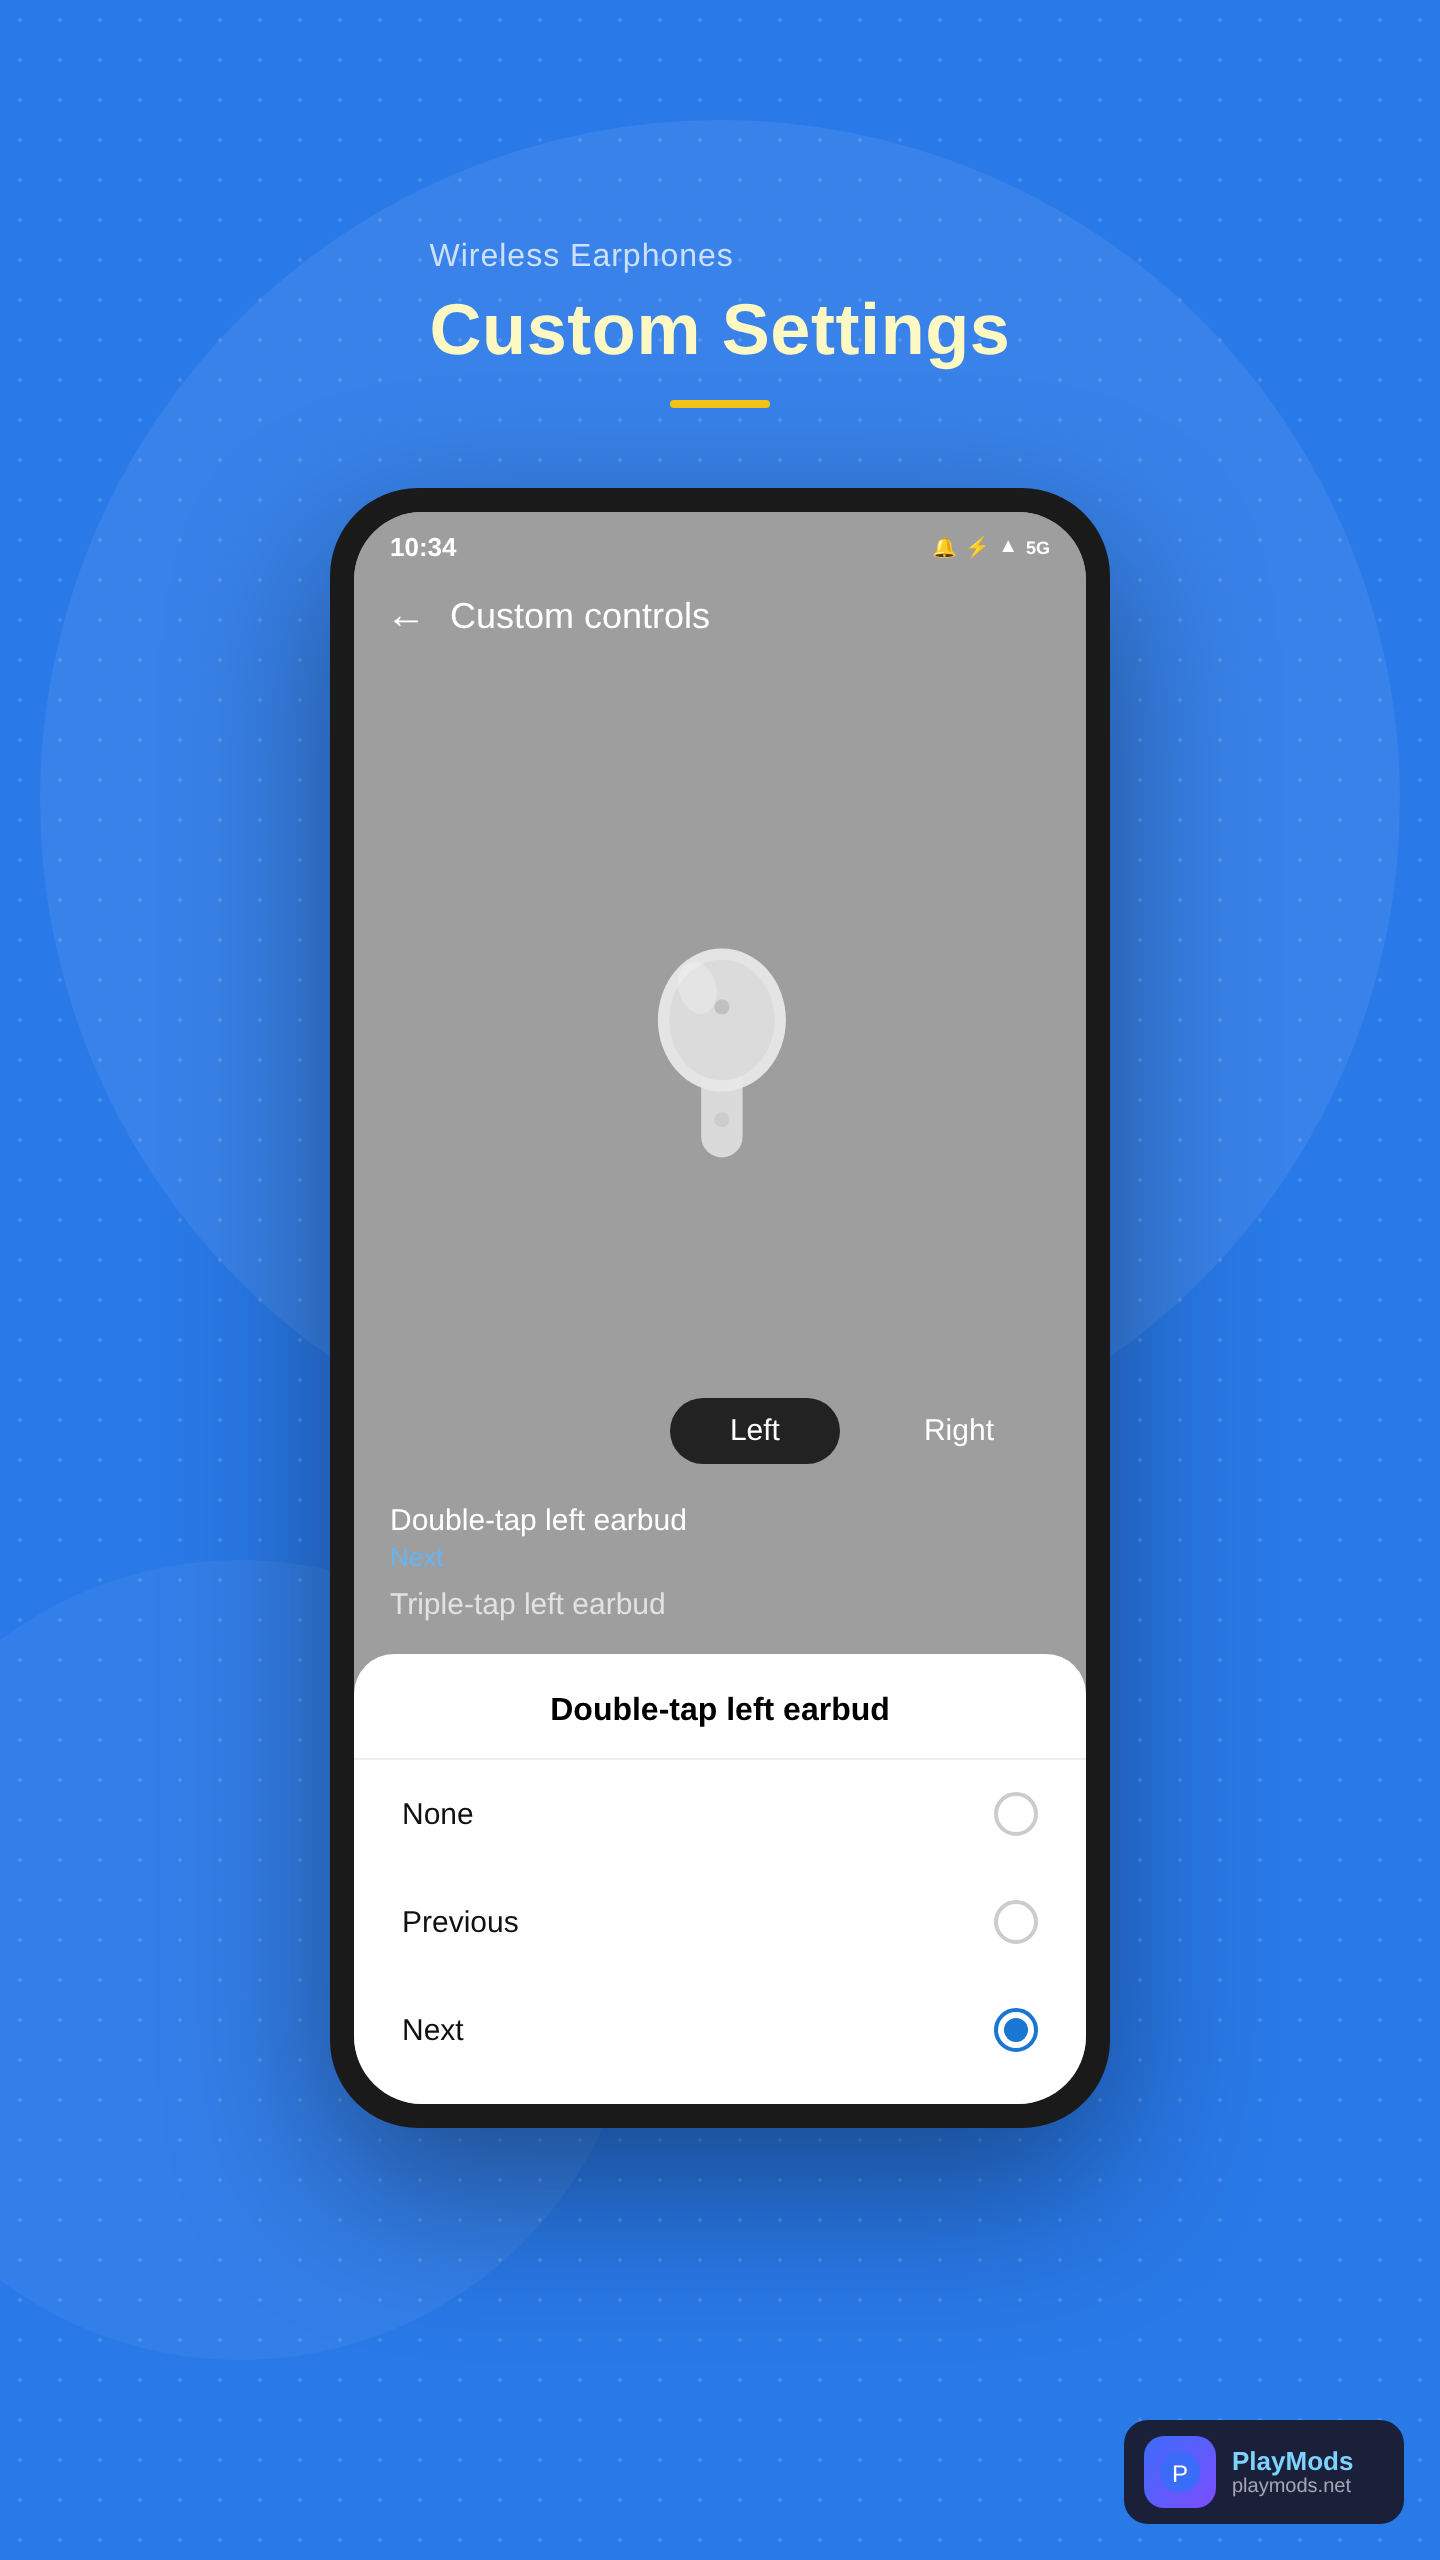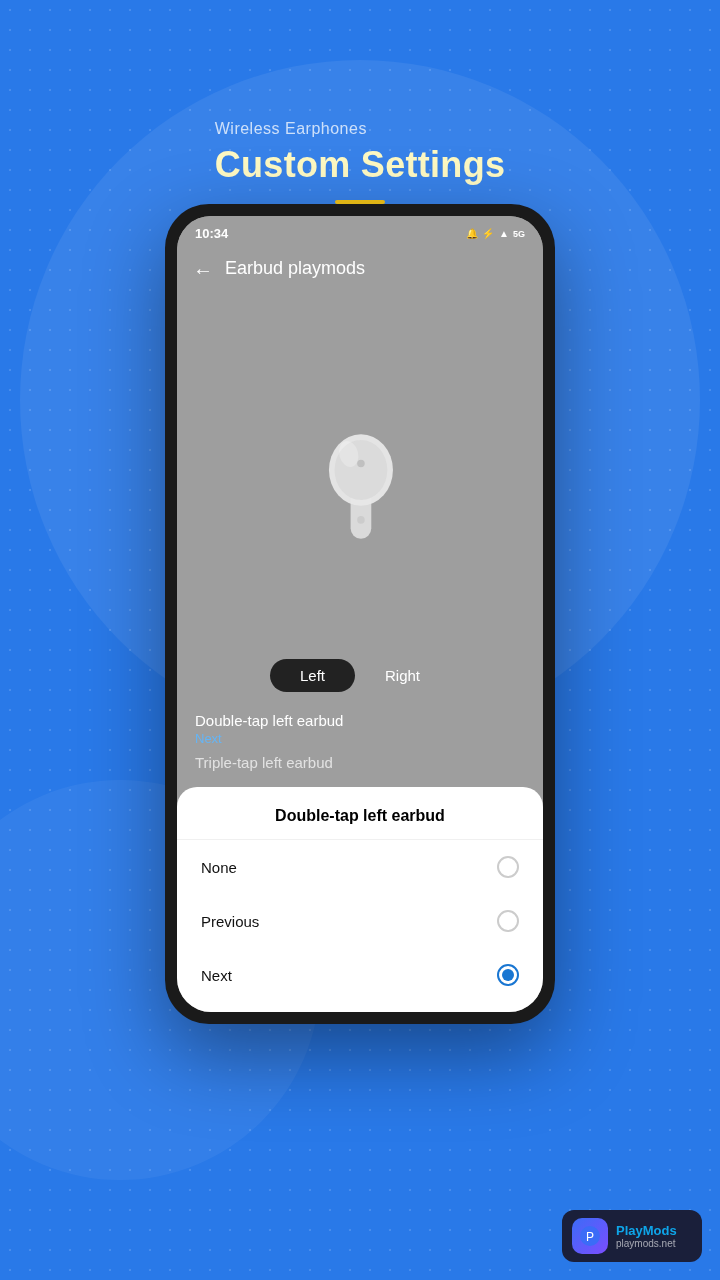--- a/index.html
+++ b/index.html
@@ -74,20 +74,21 @@
       height: 4px;
       background: #f5c518;
       border-radius: 2px;
       margin: 14px auto 0;
     }
 
     
     .phone-wrapper {
       position: relative;
       z-index: 10;
+      margin-top: 40px;
     }
 
     .phone {
       width: 390px;
       height: 820px;
       background: #1a1a1a;
       border-radius: 44px;
       padding: 12px;
       box-shadow: 0 30px 80px rgba(0,0,0,0.4);
       position: relative;
@@ -166,21 +167,22 @@
 
     
     .earbud-svg {
       width: 140px;
       height: 160px;
     }
 
     
     .toggle-row {
       display: flex;
-      justify-content: center;
+      justify-content: flex-end;
+      gap: 12px;
       padding: 10px 16px;
       background: #9e9e9e;
       flex-shrink: 0;
     }
 
     .toggle-btn {
       padding: 8px 30px;
       border-radius: 24px;
       font-size: 15px;
       font-weight: 500;
@@ -304,21 +306,21 @@
       flex-shrink: 0;
       font-size: 18px;
     }
 
     .playmods-text {
       display: flex;
       flex-direction: column;
     }
 
     .playmods-name {
-      color: #0ea5e9;
+      color: #7dd3fc;
       font-size: 13px;
       font-weight: 700;
     }
 
     .playmods-url {
       color: rgba(255,255,255,0.6);
       font-size: 10px;
     }
   </style>
 </head>
@@ -343,21 +345,21 @@
         <div class="status-icons">
           <span class="status-icon">🔔</span>
           <span class="status-icon">⚡</span>
           <span class="status-icon">▲</span>
           <span class="status-icon" style="font-size:9px;font-weight:700;color:#fff;">5G</span>
         </div>
       </div>
 
       <div class="app-bar">
         <span class="back-btn">←</span>
-        <span class="app-bar-title">Earbud playmods</span>
+        <span class="app-bar-title">Custom controls</span>
       </div>
 
       <div class="earbud-area">
         <svg class="earbud-svg" viewBox="0 0 140 170" xmlns="http://www.w3.org/2000/svg">
 
           <rect x="60" y="90" width="22" height="68" rx="11" fill="#e0e0e0" opacity="0.9"></rect>
 
           <ellipse cx="71" cy="85" rx="34" ry="38" fill="#e8e8e8" opacity="0.95"></ellipse>
           <ellipse cx="71" cy="85" rx="28" ry="32" fill="#d8d8d8" opacity="0.8"></ellipse>
 

